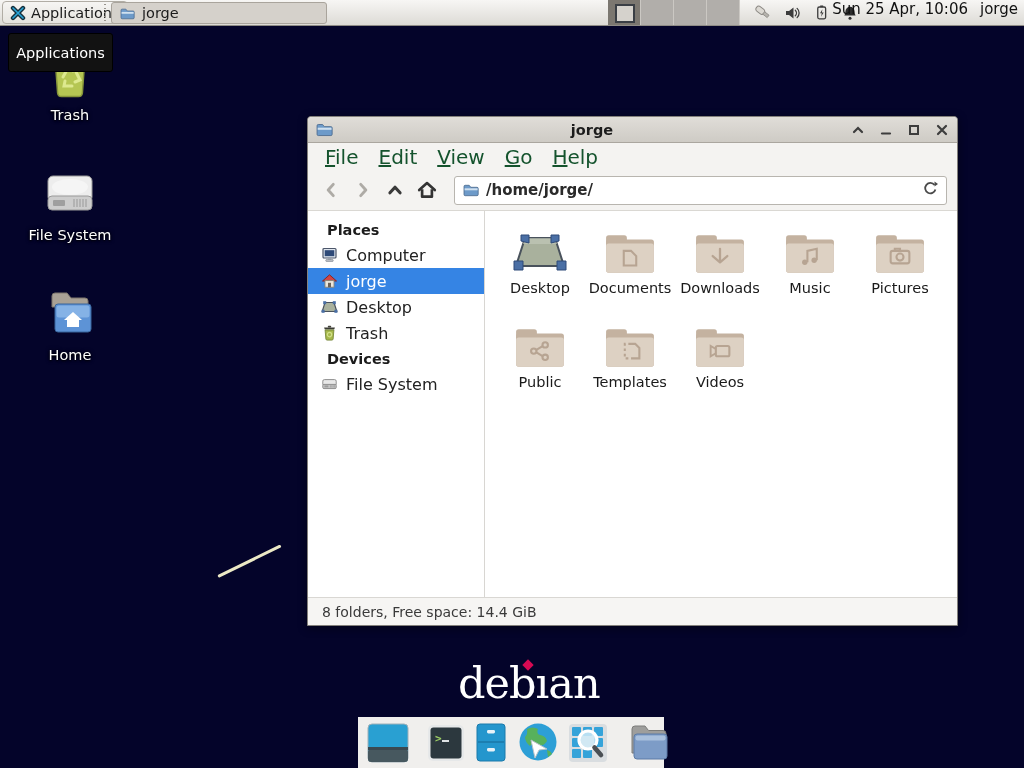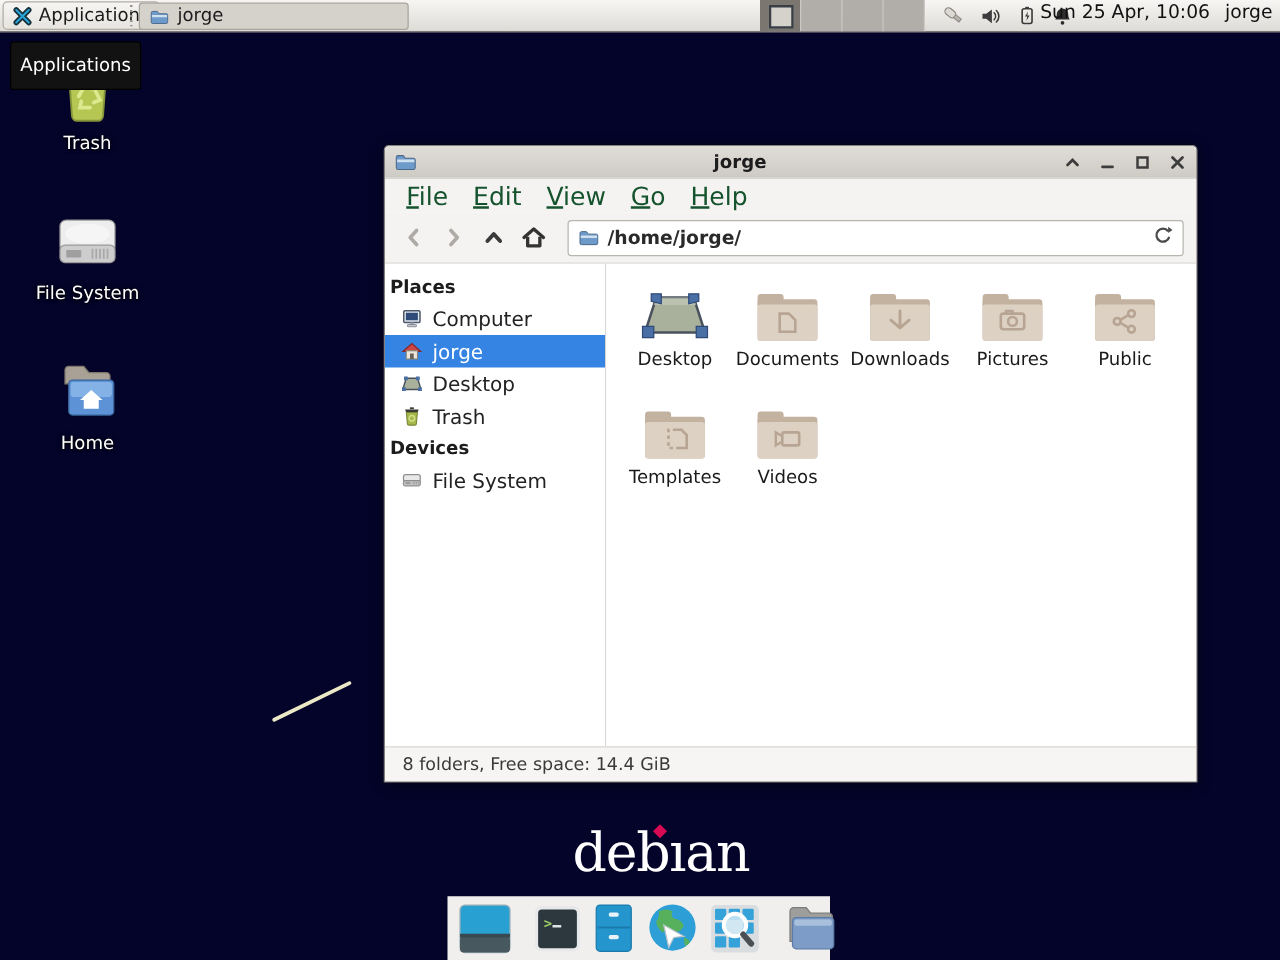--- a/index.html
+++ b/index.html
@@ -53,21 +53,21 @@
   .menubar{height:27px;background:#f4f3f1;display:flex;align-items:center;padding-left:8px;gap:2px;}
   .menu-item{font-size:20px;color:#14532d;padding:3px 9px;}
   .toolbar{height:40px;background:#f4f3f1;border-bottom:1px solid #dad8d3;display:flex;align-items:center;
     padding:0 10px;gap:6px;}
   .nav-btn{width:26px;height:26px;display:flex;align-items:center;justify-content:center;}
   .pathbar{flex:1;height:27px;background:#fff;border:1px solid #b8b5af;border-radius:3px;margin-left:8px;
     display:flex;align-items:center;gap:7px;padding:0 8px;font-weight:bold;}
   .pathbar .ptext{font-size:15px;color:#2a2a2a;flex:1;}
   .fm-body{flex:1;display:flex;min-height:0;}
   .sidebar{width:176px;background:#fff;border-right:1px solid #d8d6d2;padding-top:6px;}
-  .side-header{font-size:14.5px;font-weight:bold;color:#1c1c1c;padding:5px 8px 4px 4px;}
+  .side-header{font-size:14.5px;font-weight:bold;color:#1c1c1c;padding:5px 8px 4px 19px;}
   .side-item{height:26px;display:flex;align-items:center;gap:8px;padding-left:13px;font-size:16px;color:#222;}
   .side-item.selected{background:#3584e4;color:#fff;}
   .fm-main{flex:1;background:#fff;padding:12px 0 0 10px;display:flex;flex-wrap:wrap;align-content:flex-start;}
   .file-cell{width:90px;height:88px;display:flex;flex-direction:column;align-items:center;gap:5px;margin-bottom:6px;}
   .file-cell .flabel{font-size:14.5px;color:#1a1a1a;white-space:nowrap;}
   .ficon{width:56px;height:52px;display:flex;align-items:flex-end;justify-content:center;}
   .statusbar{height:27px;background:#f6f5f3;border-top:1px solid #d9d7d3;display:flex;align-items:center;
     padding-left:14px;font-size:14px;color:#3a3a3a;}
   
   .dock{position:absolute;left:358px;top:717px;width:306px;height:51px;background:#f0efed;
@@ -364,20 +364,35 @@
             <rect x="2" y="6" width="46" height="32" rx="2.5" fill="#c4b2a0"></rect>
             <rect x="2" y="10" width="46" height="28" rx="2.5" fill="#ddd1c3"></rect>
             <g stroke="#b7a492" stroke-width="2.2" fill="none" stroke-linecap="round" stroke-linejoin="round">
               <path d="M25 15 v12 M18 22 l7 6 l7-6"></path>
             </g>
           </svg>
         </div>
         <div class="flabel">Downloads</div>
       </div>
 
+      <div class="file-cell">
+        <div class="ficon">
+          <svg width="52" height="42" viewBox="0 0 50 40">
+            <rect x="2" y="2" width="20" height="10" rx="2.5" fill="#c4b2a0"></rect>
+            <rect x="2" y="6" width="46" height="32" rx="2.5" fill="#c4b2a0"></rect>
+            <rect x="2" y="10" width="46" height="28" rx="2.5" fill="#ddd1c3"></rect>
+            <g stroke="#b7a492" stroke-width="2" fill="none">
+              <path d="M22.5 28 V17 l9 -2 v11"></path>
+            </g>
+            <circle cx="20" cy="28" r="2.6" fill="#b7a492"></circle>
+            <circle cx="29" cy="26" r="2.6" fill="#b7a492"></circle>
+          </svg>
+        </div>
+        <div class="flabel">Music</div>
+      </div>
 
       <div class="file-cell">
         <div class="ficon">
           <svg width="52" height="42" viewBox="0 0 50 40">
             <rect x="2" y="2" width="20" height="10" rx="2.5" fill="#c4b2a0"></rect>
             <rect x="2" y="6" width="46" height="32" rx="2.5" fill="#c4b2a0"></rect>
             <rect x="2" y="10" width="46" height="28" rx="2.5" fill="#ddd1c3"></rect>
             <g stroke="#b7a492" stroke-width="2" fill="none">
               <rect x="16" y="17" width="18" height="12" rx="2"></rect>
               <circle cx="25" cy="23" r="3.4"></circle>

